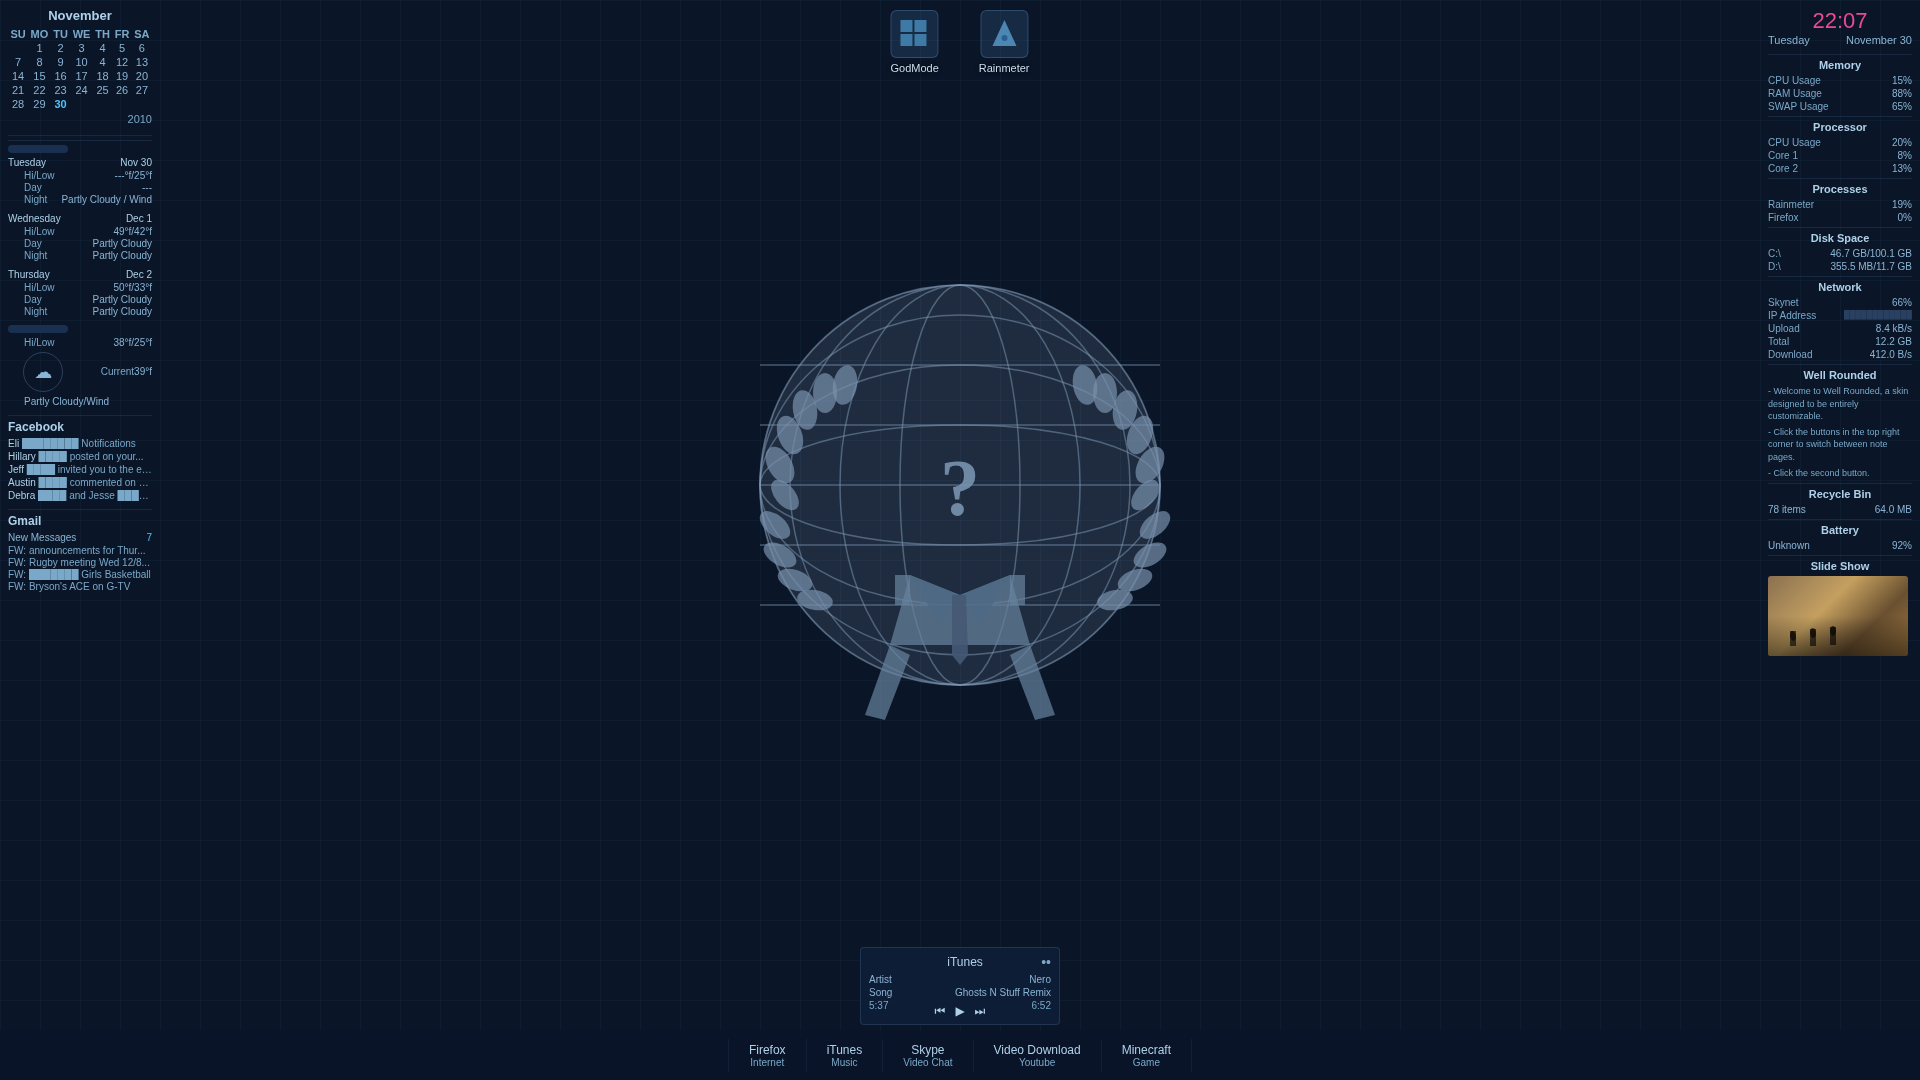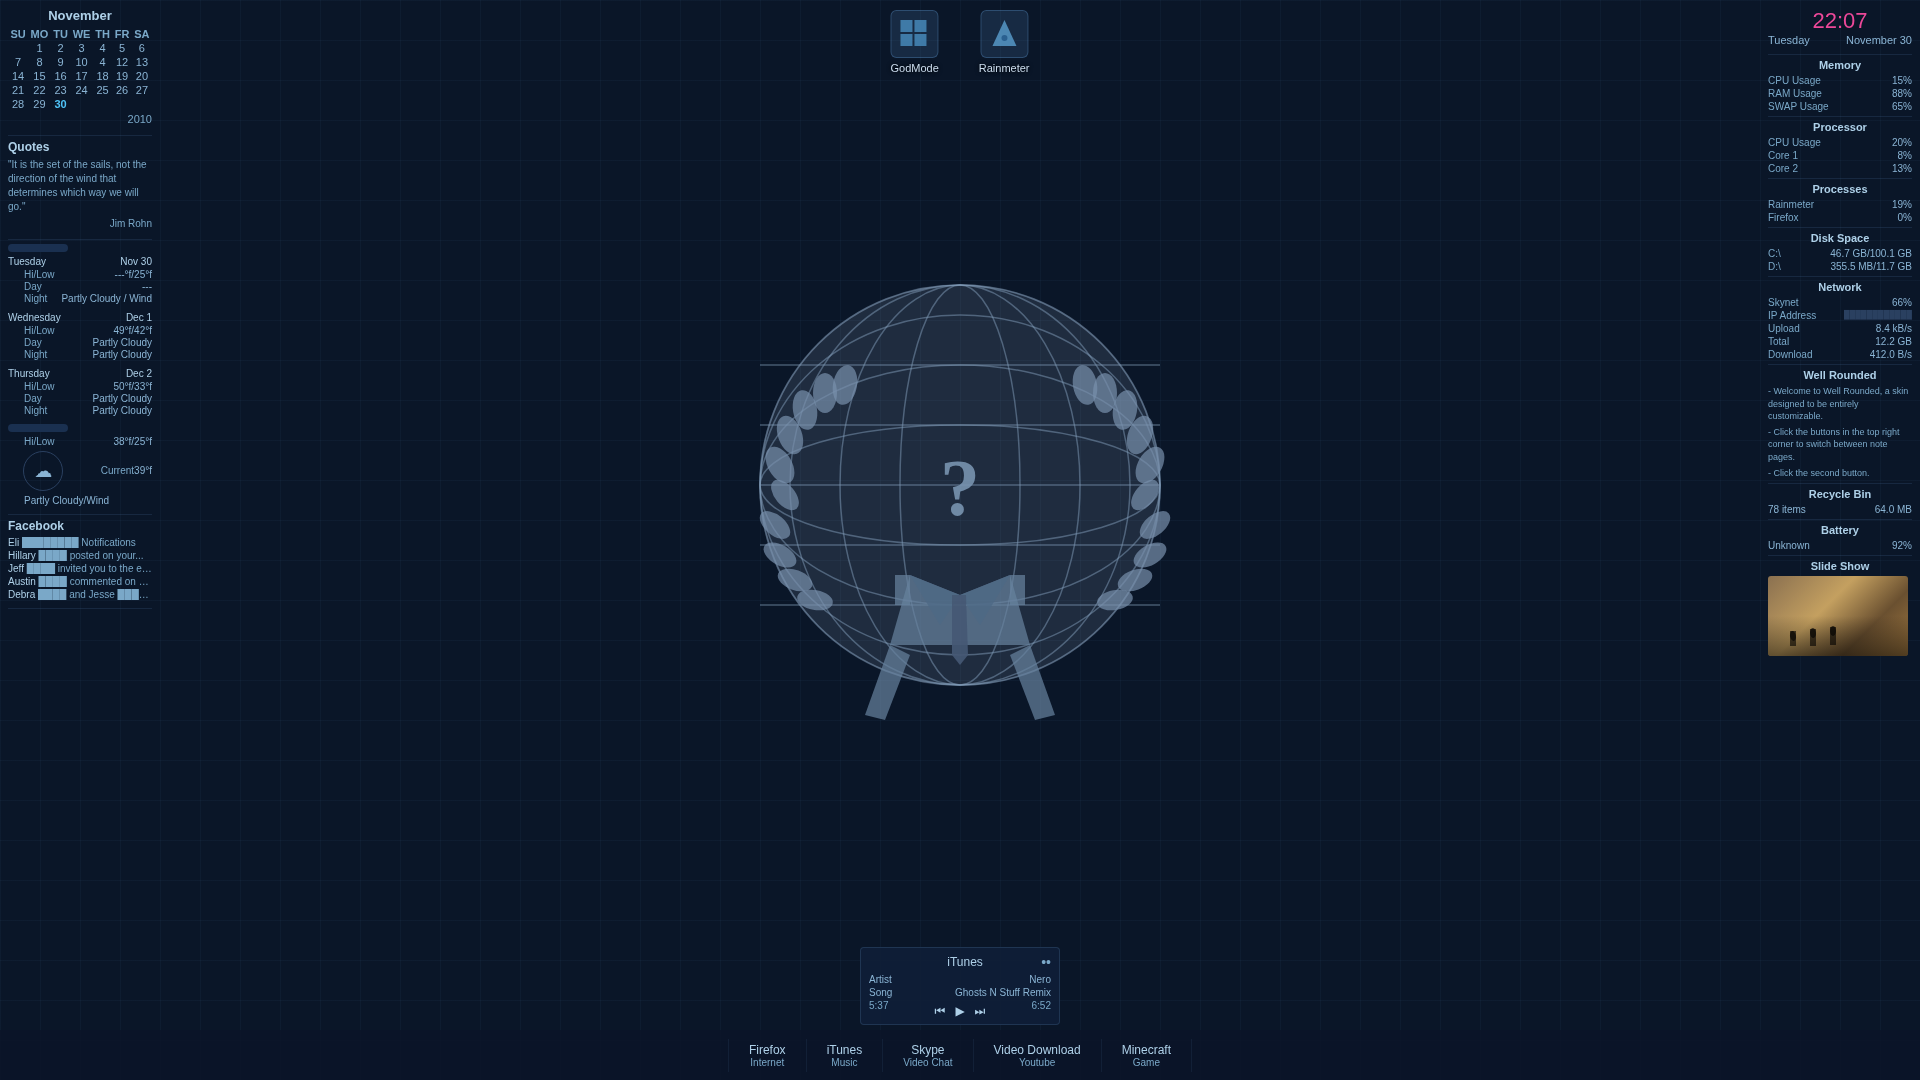--- a/index.html
+++ b/index.html
@@ -416,25 +416,20 @@
             <td></td>
             <td></td>
           </tr>
         </tbody>
     </table>
     <div class="calendar-year">2010</div>
   </div>
 
   <hr class="divider">
 
-  <div class="quotes-section">
-    <div class="section-title">Quotes</div>
-    <div class="quotes-text">"It is the set of the sails, not the direction of the wind that determines which way we will go."</div>
-    <div class="quotes-author">Jim Rohn</div>
-  </div>
 
   <hr class="divider">
 
   <div class="weather-section">
     <div class="weather-mini-bar"></div>
     <div class="weather-day-header">
       <span>Tuesday</span>
       <span>Nov 30</span>
     </div>
     <div class="weather-row">
@@ -525,20 +520,31 @@
     <div class="fb-item">
       <span class="fb-name">Austin</span> ████ commented on you...
     </div>
     <div class="fb-item">
       <span class="fb-name">Debra</span> ████ and Jesse █████...
     </div>
   </div>
 
   <hr class="divider">
 
+  <div class="gmail-section">
+    <div class="section-title">Gmail</div>
+    <div class="gmail-header">
+      <span>New Messages</span>
+      <span class="gmail-count">7</span>
+    </div>
+    <div class="gmail-item">FW: announcements for Thur...</div>
+    <div class="gmail-item">FW: Rugby meeting Wed 12/8...</div>
+    <div class="gmail-item">FW: ███████ Girls Basketball</div>
+    <div class="gmail-item">FW: Bryson's ACE on G-TV</div>
+  </div>
 
 </div>
 
 <div class="desktop-icons">
   <div class="desktop-icon">
     <div class="desktop-icon-img">
       <svg width="32" height="32" viewBox="0 0 32 32">
         <rect x="2" y="2" width="12" height="12" fill="#4a8fc0" opacity="0.8"></rect>
         <rect x="16" y="2" width="12" height="12" fill="#4a8fc0" opacity="0.8"></rect>
         <rect x="2" y="16" width="12" height="12" fill="#4a8fc0" opacity="0.8"></rect>

